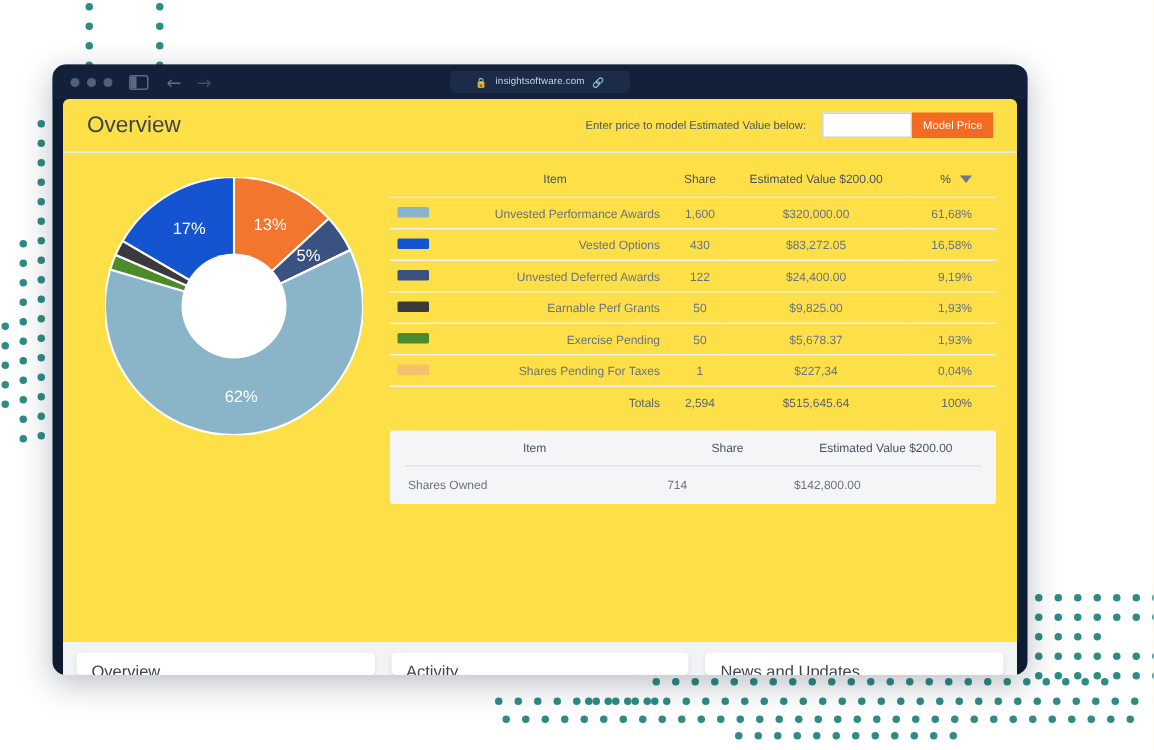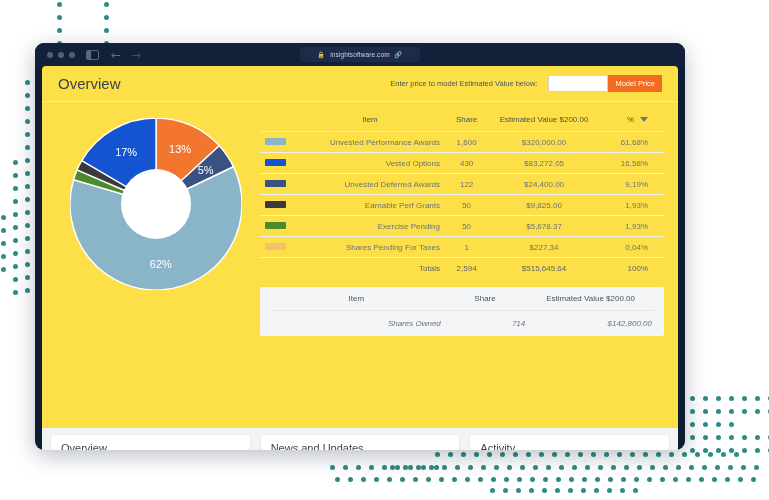--- a/index.html
+++ b/index.html
@@ -121,21 +121,21 @@
   #main-table tr.totals td { border-bottom: none; color: #5d6573; }
 
   #sub-table-wrap {
     margin-top: 9px; background: #f4f5f7; border-radius: 2px; padding: 0 10px;
   }
   #sub-table th {
     font-size: 8px; color: #4a5260; font-weight: 400; padding: 7px 2px;
     border-bottom: 1px solid #e3e5e9; text-align: center;
   }
   #sub-table td {
-    font-size: 8px; color: #6a727f; padding: 8px 2px; text-align: right; font-style: italic;
+    font-size: 8px; color: #6a727f; padding: 8px 2px; text-align: left;
   }
   #sub-table th.c1, #sub-table td.c1 { width: 45%; }
   #sub-table th.c2, #sub-table td.c2 { width: 22%; }
 
   
   #cards-strip {
     position: absolute; left: 0; right: 0; bottom: 0; top: 362px;
     background: #f2f3f5; padding: 7px 9px 0 9px;
     display: flex; gap: 11px;
   }
@@ -488,26 +488,26 @@
       </div>
 
       <div id="cards-strip">
 
         <div class="card">
           <div class="card-title">Overview</div>
 
         </div>
 
         <div class="card">
+          <div class="card-title">Activity</div>
+
+        </div>
+
+        <div class="card">
           <div class="card-title">News and Updates</div>
-
-        </div>
-
-        <div class="card">
-          <div class="card-title">Activity</div>
 
         </div>
 
       </div>
 
     </div>
   </div>
 </div>
 
 </body></html>

